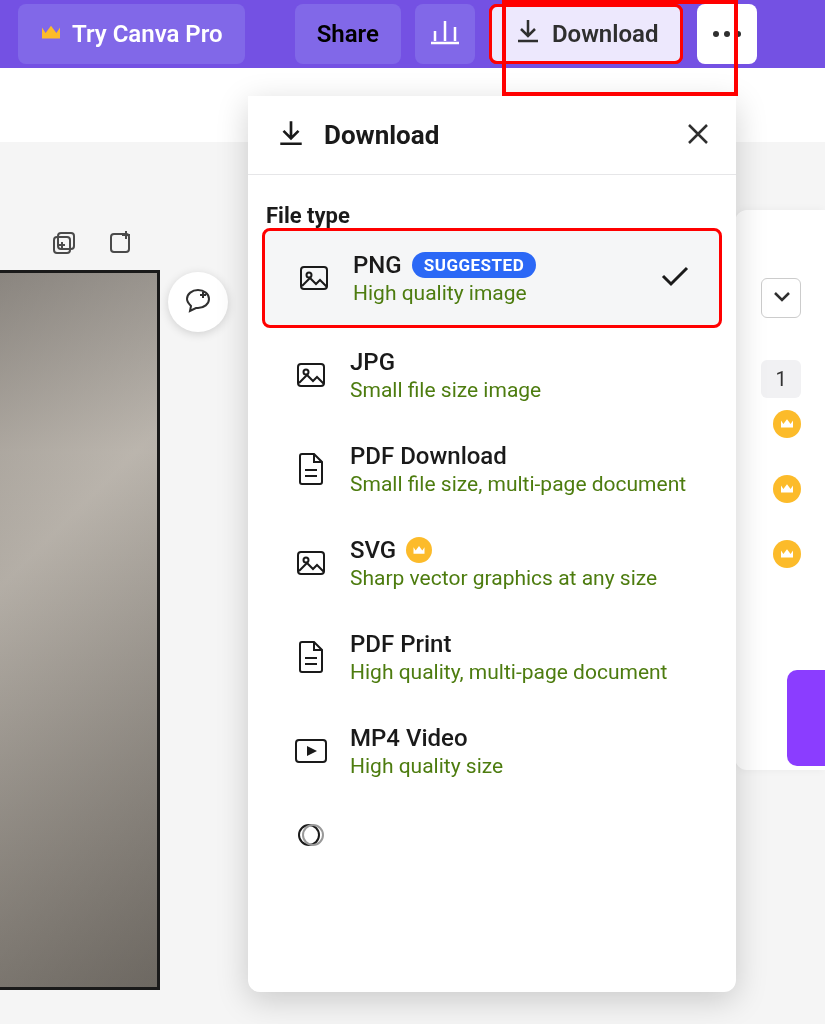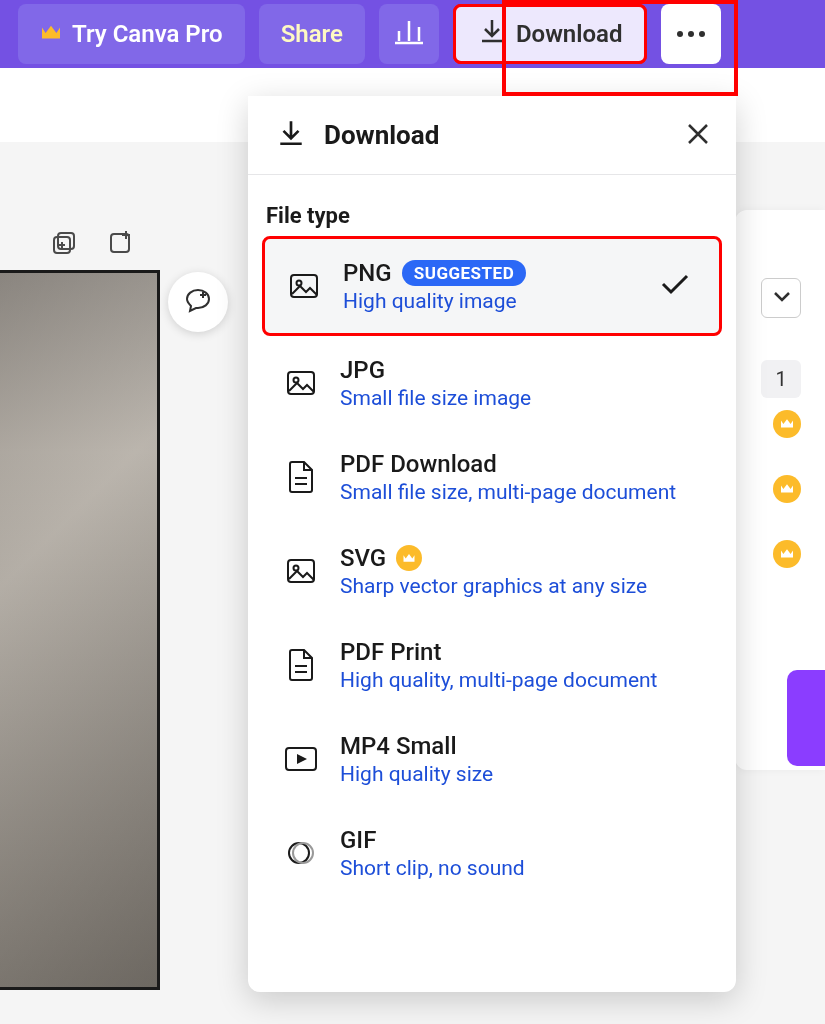--- a/index.html
+++ b/index.html
@@ -35,21 +35,22 @@
       cursor: pointer;
       gap: 10px;
       padding: 0 22px;
     }
     .btn-pro {
       background: #8168e8;
       color: white;
     }
     .btn-share {
       background: #8168e8;
-      color: #fef9c3;
+      color: #000000;
+      margin-left: 36px;
     }
     .btn-icon {
       background: #8168e8;
       width: 60px;
       padding: 0;
     }
     .btn-download {
       background: #ede8fd;
       color: #2f2f2f;
       border: 3px solid red;
@@ -218,30 +219,30 @@
       cursor: pointer;
     }
     .panel-body {
       padding: 28px 14px 0 14px;
     }
     .section-label {
       font-size: 22px;
       font-weight: 700;
       color: #1a1a1a;
       padding-left: 4px;
-      margin-bottom: 8px;
+      margin-bottom: 0;
     }
     .file-type-list {
       display: flex;
       flex-direction: column;
     }
     .file-type-item {
       display: flex;
       align-items: center;
-      padding: 20px 22px;
+      padding: 20px 32px;
       gap: 22px;
       cursor: pointer;
       border-radius: 8px;
       position: relative;
     }
     .file-type-item.selected {
       background: #f5f6f7;
       border: 3px solid red;
     }
     .file-type-icon {
@@ -258,21 +259,21 @@
     .file-type-name {
       font-size: 24px;
       font-weight: 500;
       color: #1a1a1a;
       display: flex;
       align-items: center;
       gap: 10px;
     }
     .file-type-desc {
       font-size: 21px;
-      color: #1d4ed8;
+      color: #4d7c0f;
       margin-top: 2px;
     }
     .suggested-badge {
       background: #2b68f6;
       color: white;
       font-size: 17px;
       font-weight: 700;
       padding: 3px 12px;
       border-radius: 14px;
       letter-spacing: 0.5px;
@@ -520,36 +521,30 @@
 
       <div class="file-type-item">
         <span class="file-type-icon">
           <svg width="34" height="26" viewBox="0 0 34 26">
               <rect x="2" y="2" width="30" height="22" rx="3" fill="none" stroke="#1a1a1a" stroke-width="2"></rect>
               <path fill="#1a1a1a" d="M13 8l10 5-10 5z"></path>
             </svg>
         </span>
         <div class="file-type-text">
           <div class="file-type-name">
-              <span>MP4 Small</span>
+              <span>MP4 Video</span>
             </div>
           <div class="file-type-desc">High quality size</div>
         </div>
       </div>
 
       <div class="file-type-item">
         <span class="file-type-icon">
           <svg width="32" height="32" viewBox="0 0 32 32">
               <circle cx="14" cy="16" r="10" fill="none" stroke="#1a1a1a" stroke-width="2"></circle>
               <circle cx="18" cy="16" r="10" fill="none" stroke="#999" stroke-width="2"></circle>
             </svg>
         </span>
-        <div class="file-type-text">
-          <div class="file-type-name">
-              <span>GIF</span>
-            </div>
-          <div class="file-type-desc">Short clip, no sound</div>
-        </div>
       </div>
 
     </div>
   </div>
 </div>
 
 </body></html>

